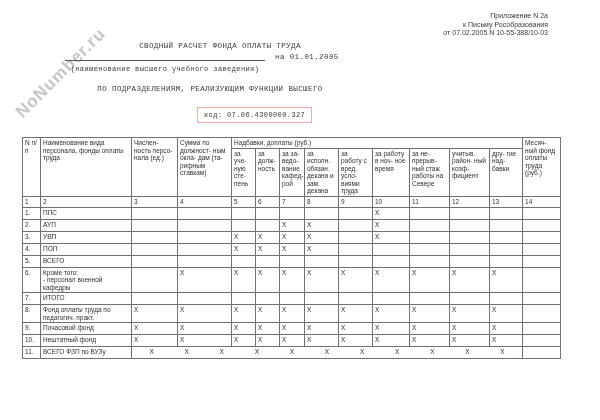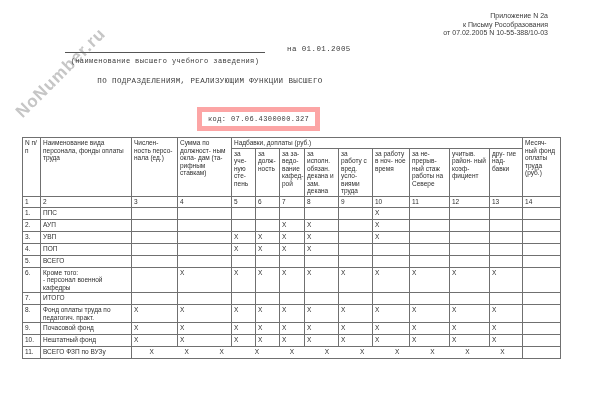--- a/index.html
+++ b/index.html
@@ -19,25 +19,25 @@
     font-size:7px;line-height:8.5px;color:#3a3a3a;
   }
   .titleblock{
     position:absolute;left:45px;top:42px;width:350px;
     font-family:"Liberation Mono","DejaVu Sans Mono",monospace;
     font-size:7.5px;line-height:8px;color:#3a3a3a;letter-spacing:.4px;
   }
   .t-center{text-align:center;}
   .t-line2{display:flex;align-items:flex-end;margin-top:3px;height:8px;}
   .t-underline{width:200px;margin-left:20px;border-bottom:1px solid #555;height:7px;}
-  .t-date{margin-left:22px;white-space:nowrap;text-align:center;}
+  .t-date{margin-left:10px;white-space:nowrap;text-align:center;}
   .t-caption1{width:240px;text-align:center;font-size:7px;margin-top:4px;}
   .t-wide{width:330px;text-align:center;margin-top:12px;}
   .codebox{
-    position:absolute;left:197px;top:107px;border:5px solid #fca5a5;
+    position:absolute;left:197px;top:107px;border:1px solid #fca5a5;
     padding:3px 6px;font-family:"Liberation Mono","DejaVu Sans Mono",monospace;
     font-size:7px;color:#3a3a3a;letter-spacing:.4px;background:#fff;
   }
   table.payroll{
     position:absolute;left:22px;top:137px;width:538px;
     border-collapse:collapse;table-layout:fixed;
   }
   table.payroll th,table.payroll td{
     border:1px solid #707070;font-size:6.5px;line-height:7.5px;
     font-weight:normal;text-align:left;vertical-align:top;
@@ -56,20 +56,21 @@
 
   <div class="watermark">NoNumber.ru</div>
 
   <div class="appendix">
     <div>Приложение N 2а</div>
     <div>к Письму Рособразования</div>
     <div>от 07.02.2005 N 10-55-388/10-03</div>
   </div>
 
   <div class="titleblock">
+    <div class="t-center">СВОДНЫЙ РАСЧЕТ ФОНДА ОПЛАТЫ ТРУДА</div>
     <div class="t-line2">
       <span class="t-underline"></span>
       <span class="t-date">на 01.01.2005</span>
     </div>
     <div class="t-caption1">(наименование высшего учебного заведения)</div>
     <div class="t-wide">ПО ПОДРАЗДЕЛЕНИЯМ, РЕАЛИЗУЮЩИМ ФУНКЦИИ ВЫСШЕГО</div>
   </div>
 
   <div class="codebox">код: 07.06.4300000.327</div>
 

